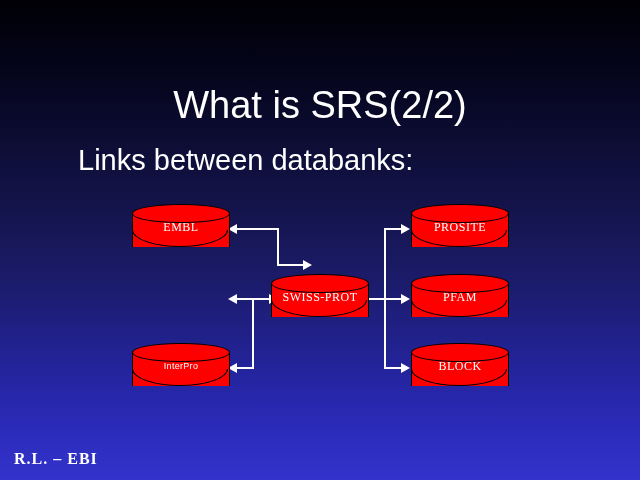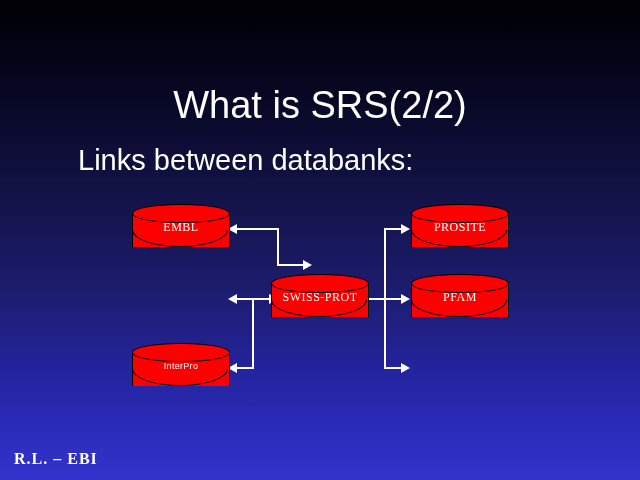--- a/index.html
+++ b/index.html
@@ -225,18 +225,24 @@
       <div class="label mono">PROSITE</div>
     </div>
 
     <div class="cyl" style="left:411px; top:274px;">
       <div class="body"></div>
       <div class="bottom"></div>
       <div class="top"></div>
       <div class="label mono">PFAM</div>
     </div>
 
+    <div class="cyl" style="left:411px; top:343px;">
+      <div class="body"></div>
+      <div class="bottom"></div>
+      <div class="top"></div>
+      <div class="label mono">BLOCK</div>
+    </div>
 
   </div>
 
   <div id="footer">R.L. – EBI</div>
 
 </div>
 
 </body></html>

